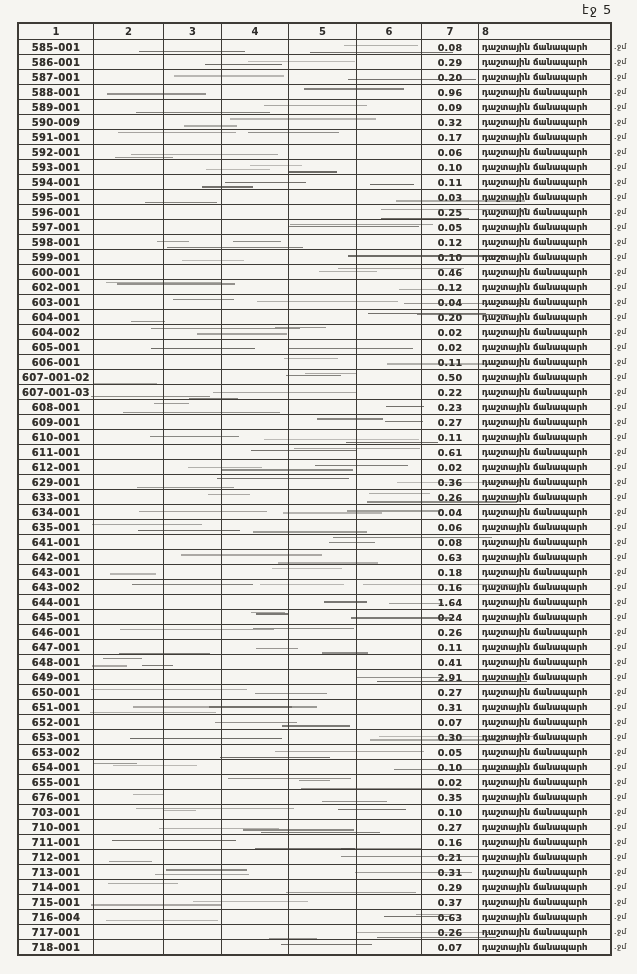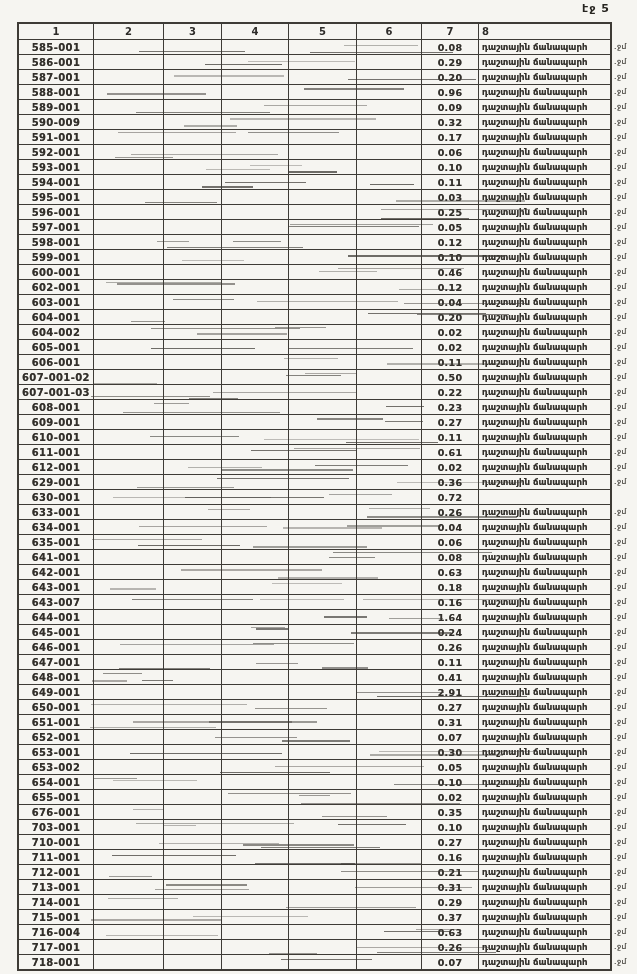--- a/index.html
+++ b/index.html
@@ -6,21 +6,21 @@
   body{
     width:637px;height:974px;
     background:#f6f5f1;
     font-family:"DejaVu Sans", sans-serif;
     color:#2e2c29;
     position:relative;
     overflow:hidden;
   }
   .page-num{
     position:absolute;top:2px;left:582px;
-    font-size:11px;font-weight:bold;letter-spacing:1px;
+    font-size:13px;font-weight:normal;letter-spacing:1px;
     color:#262420;
   }
   .scan-table{
     position:absolute;left:17px;top:22px;width:591px;
     border:2px solid #3e3b36;
     background:transparent;
   }
   .row{
     display:flex;height:14px;position:relative;
     border-top:1px solid #3e3b36;
@@ -482,34 +482,20 @@
     <div class="cell c5"></div>
     <div class="cell c6"></div>
     <div class="cell c7 val">0.36</div>
     <div class="cell c8 desc">դաշտային ճանապարհ</div>
     <div class="margin-note">.ջմ</div>
   <div class="streak" style="left: 198.288px; width: 131.897px; top: 2.6306px; height: 1px; opacity: 0.7;"></div>
       <div class="streak" style="left: 378.131px; width: 124.976px; top: 7.44849px; height: 1px; opacity: 0.31;"></div>
       <div class="streak" style="left: 117.693px; width: 97.3549px; top: 12.0369px; height: 1px; opacity: 0.49;"></div>
     </div>
     <div class="row">
-    <div class="cell c1 code">630-001</div>
-    <div class="cell c2"></div>
-    <div class="cell c3"></div>
-    <div class="cell c4"></div>
-    <div class="cell c5"></div>
-    <div class="cell c6"></div>
-    <div class="cell c7 val">0.72</div>
-    <div class="cell c8 desc"></div>
-
-  <div class="streak" style="left: 165.738px; width: 139.602px; top: 6.57777px; height: 1px; opacity: 0.69;"></div>
-      <div class="streak" style="left: 93.7559px; width: 157.807px; top: 6.55058px; height: 1px; opacity: 0.33;"></div>
-      <div class="streak" style="left: 309.756px; width: 63.5696px; top: 4.23611px; height: 1px; opacity: 0.44;"></div>
-    </div>
-    <div class="row">
     <div class="cell c1 code">633-001</div>
     <div class="cell c2"></div>
     <div class="cell c3"></div>
     <div class="cell c4"></div>
     <div class="cell c5"></div>
     <div class="cell c6"></div>
     <div class="cell c7 val">0.26</div>
     <div class="cell c8 desc">դաշտային ճանապարհ</div>
     <div class="margin-note">.ջմ</div>
   <div class="streak" style="left: 188.886px; width: 42.3946px; top: 4.09498px; height: 1px; opacity: 0.41;"></div>
@@ -577,21 +563,21 @@
     <div class="cell c4"></div>
     <div class="cell c5"></div>
     <div class="cell c6"></div>
     <div class="cell c7 val">0.18</div>
     <div class="cell c8 desc">դաշտային ճանապարհ</div>
     <div class="margin-note">.ջմ</div>
   <div class="streak" style="left: 90.8073px; width: 45.8741px; top: 8.1314px; height: 2px; opacity: 0.34;"></div>
       <div class="streak" style="left: 252.662px; width: 69.8551px; top: 2.63736px; height: 1px; opacity: 0.31;"></div>
     </div>
     <div class="row">
-    <div class="cell c1 code">643-007</div>
+    <div class="cell c1 code">643-002</div>
     <div class="cell c2"></div>
     <div class="cell c3"></div>
     <div class="cell c4"></div>
     <div class="cell c5"></div>
     <div class="cell c6"></div>
     <div class="cell c7 val">0.16</div>
     <div class="cell c8 desc">դաշտային ճանապարհ</div>
     <div class="margin-note">.ջմ</div>
   <div class="streak" style="left: 343.624px; width: 157.96px; top: 4.19208px; height: 1px; opacity: 0.36;"></div>
       <div class="streak" style="left: 240.861px; width: 84.1605px; top: 4.12194px; height: 1px; opacity: 0.33;"></div>

